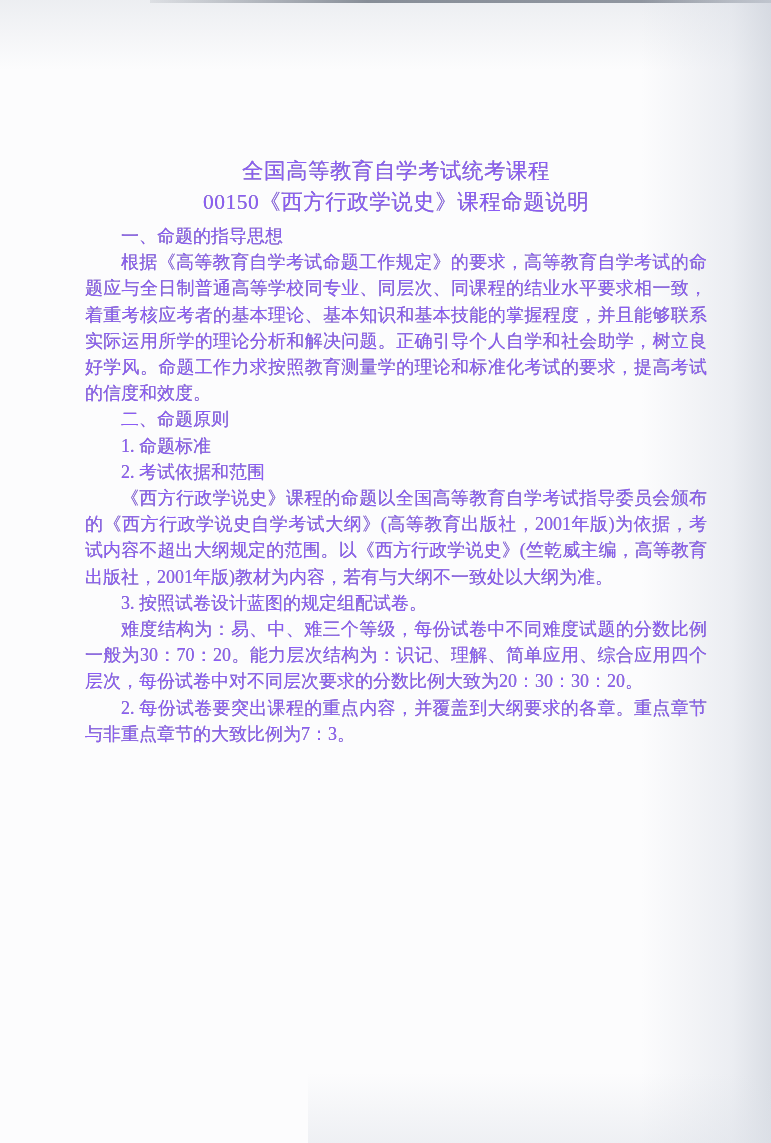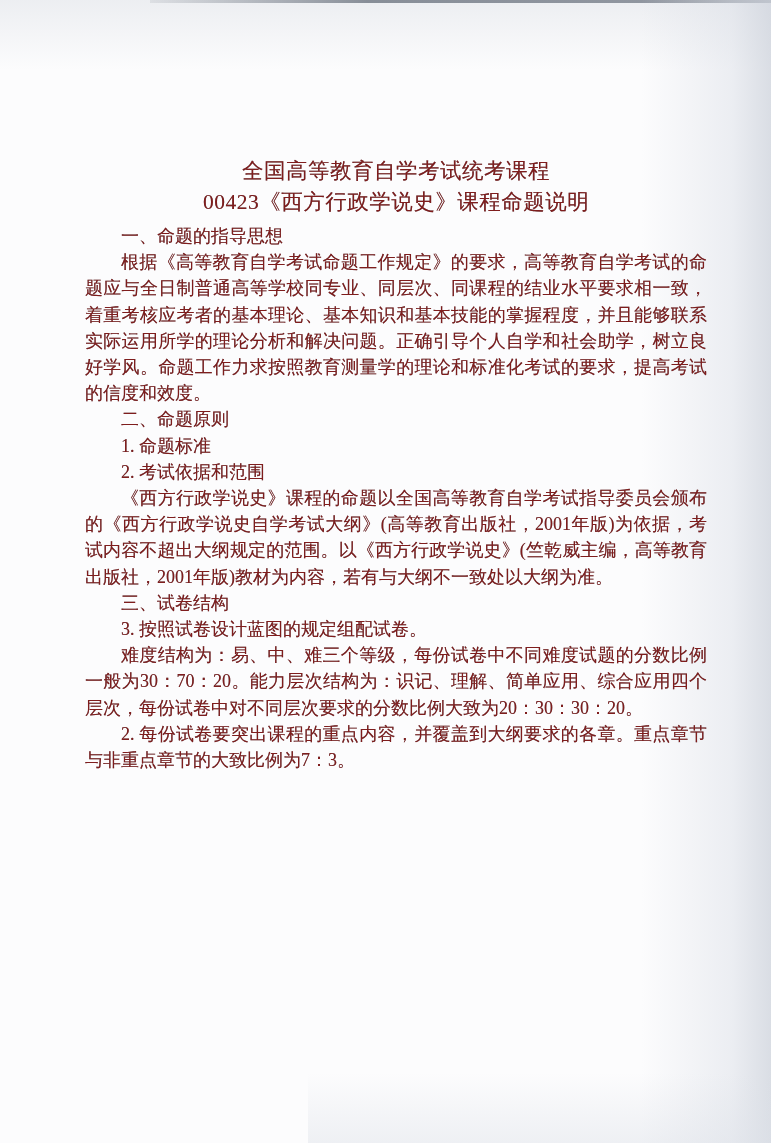--- a/index.html
+++ b/index.html
@@ -44,21 +44,21 @@
     background: linear-gradient(to bottom, rgba(224,227,233,0), rgba(221,225,232,0.45));
     pointer-events: none;
   }
 
   
   .page-content {
     position: absolute;
     left: 85px;
     top: 156px;
     width: 622px;
-    color: #7f1d1d;
+    color: #8b5cf6;
     text-shadow: 0 0 0.6px rgba(84,88,93,0.75);
   }
   .doc-title {
     margin: 0;
     text-align: center;
     font-size: 21.5px;
     line-height: 31px;
     font-weight: normal;
     letter-spacing: 0.5px;
   }
@@ -79,27 +79,26 @@
 <body>
 
 <div class="scan-root">
   <div class="scan-top-band"></div>
   <div class="scan-top-line"></div>
   <div class="scan-right-shade"></div>
   <div class="scan-bottom-shade"></div>
 
   <div class="page-content">
     <h1 class="doc-title">全国高等教育自学考试统考课程</h1>
-    <h1 class="doc-title">00423《西方行政学说史》课程命题说明</h1>
+    <h1 class="doc-title">00150《西方行政学说史》课程命题说明</h1>
     <div class="doc-body" id="doc-body">
         <div class="sec-heading">一、命题的指导思想</div>
         <div class="paragraph">根据《高等教育自学考试命题工作规定》的要求，高等教育自学考试的命题应与全日制普通高等学校同专业、同层次、同课程的结业水平要求相一致，着重考核应考者的基本理论、基本知识和基本技能的掌握程度，并且能够联系实际运用所学的理论分析和解决问题。正确引导个人自学和社会助学，树立良好学风。命题工作力求按照教育测量学的理论和标准化考试的要求，提高考试的信度和效度。</div>
         <div class="sec-heading">二、命题原则</div>
         <div class="sub-heading">1. 命题标准</div>
         <div class="sub-heading">2. 考试依据和范围</div>
         <div class="paragraph">《西方行政学说史》课程的命题以全国高等教育自学考试指导委员会颁布的《西方行政学说史自学考试大纲》(高等教育出版社，2001年版)为依据，考试内容不超出大纲规定的范围。以《西方行政学说史》(竺乾威主编，高等教育出版社，2001年版)教材为内容，若有与大纲不一致处以大纲为准。</div>
-        <div class="sec-heading">三、试卷结构</div>
         <div class="sub-heading">3. 按照试卷设计蓝图的规定组配试卷。</div>
         <div class="paragraph">难度结构为：易、中、难三个等级，每份试卷中不同难度试题的分数比例一般为30：70：20。能力层次结构为：识记、理解、简单应用、综合应用四个层次，每份试卷中对不同层次要求的分数比例大致为20：30：30：20。</div>
         <div class="paragraph">2. 每份试卷要突出课程的重点内容，并覆盖到大纲要求的各章。重点章节与非重点章节的大致比例为7：3。</div>
       </div>
   </div>
 </div>
 
 </body></html>

